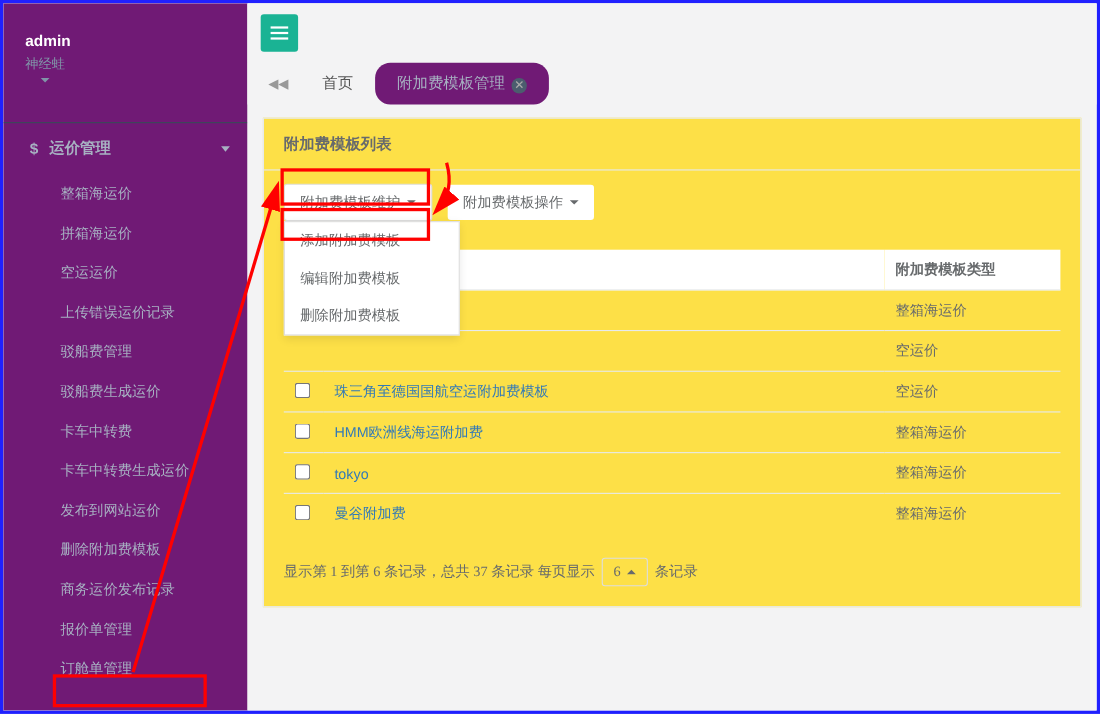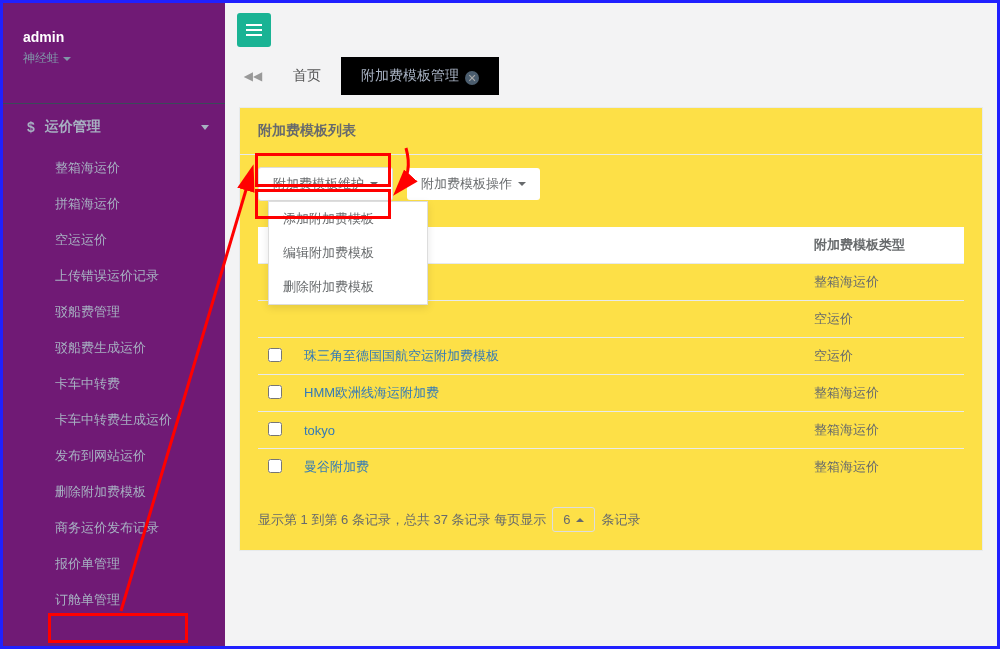--- a/index.html
+++ b/index.html
@@ -34,20 +34,21 @@
       display: block;
       margin-bottom: 4px;
     }
     .sidebar-user {
       color: #8095a8;
       font-size: 12px;
       display: inline-flex;
       align-items: center;
       gap: 4px;
       cursor: pointer;
+      flex-direction: column;
     }
     .caret-down {
       width: 0; height: 0;
       border-left: 4px solid transparent;
       border-right: 4px solid transparent;
       border-top: 4px solid #8095a8;
       display: inline-block;
     }
     .nav-section {
       margin-top: 30px;
@@ -127,22 +128,23 @@
       font-size: 12px;
     }
     .tab {
       padding: 10px 20px;
       color: #555;
       cursor: pointer;
       display: flex; align-items: flex-end; gap: 6px;
       font-size: 14px;
     }
     .tab.active {
-      background: #000000;
+      background: #701a75;
       color: #a7b1c2;
+      border-radius: 14px;
     }
     .close-x {
       width: 14px; height: 14px;
       border-radius: 50%;
       background: #4b5d6e;
       color: #2f4050;
       font-size: 11px;
       line-height: 14px;
       text-align: center;
       display: inline-block;
@@ -178,21 +180,21 @@
       border-radius: 3px;
     }
     .caret-sm {
       width: 0; height: 0;
       border-left: 4px solid transparent;
       border-right: 4px solid transparent;
       border-top: 4px solid #676a6c;
     }
     .dropdown {
       position: absolute;
-      top: 34px; left: 10px;
+      top: 34px; left: 0;
       background: #fff;
       border: 1px solid #ddd;
       min-width: 160px;
       z-index: 20;
       box-shadow: 0 3px 8px rgba(0,0,0,0.1);
     }
     .dropdown-item {
       padding: 8px 14px;
       font-size: 13px;
       color: #676a6c;
@@ -215,21 +217,21 @@
       border-top: none;
       background: #fff;
     }
     table.data td.link { color: #337ab7; cursor: pointer; }
     .table-area { position: relative; }
     .chk-col { width: 36px; text-align: center; }
     .pager {
       padding: 10px 18px 18px 18px;
       font-size: 13px;
       color: #676a6c;
-      display: flex; align-items: center; gap: 6px;
+      display: flex; align-items: center; gap: 6px; font-family: Liberation Serif, serif;
     }
     .page-size {
       display: inline-flex; align-items: center; gap:6px;
       border: 1px solid #ddd;
       padding: 4px 10px;
       border-radius: 3px;
       cursor: pointer;
     }
     .caret-up {
       width: 0; height: 0;

